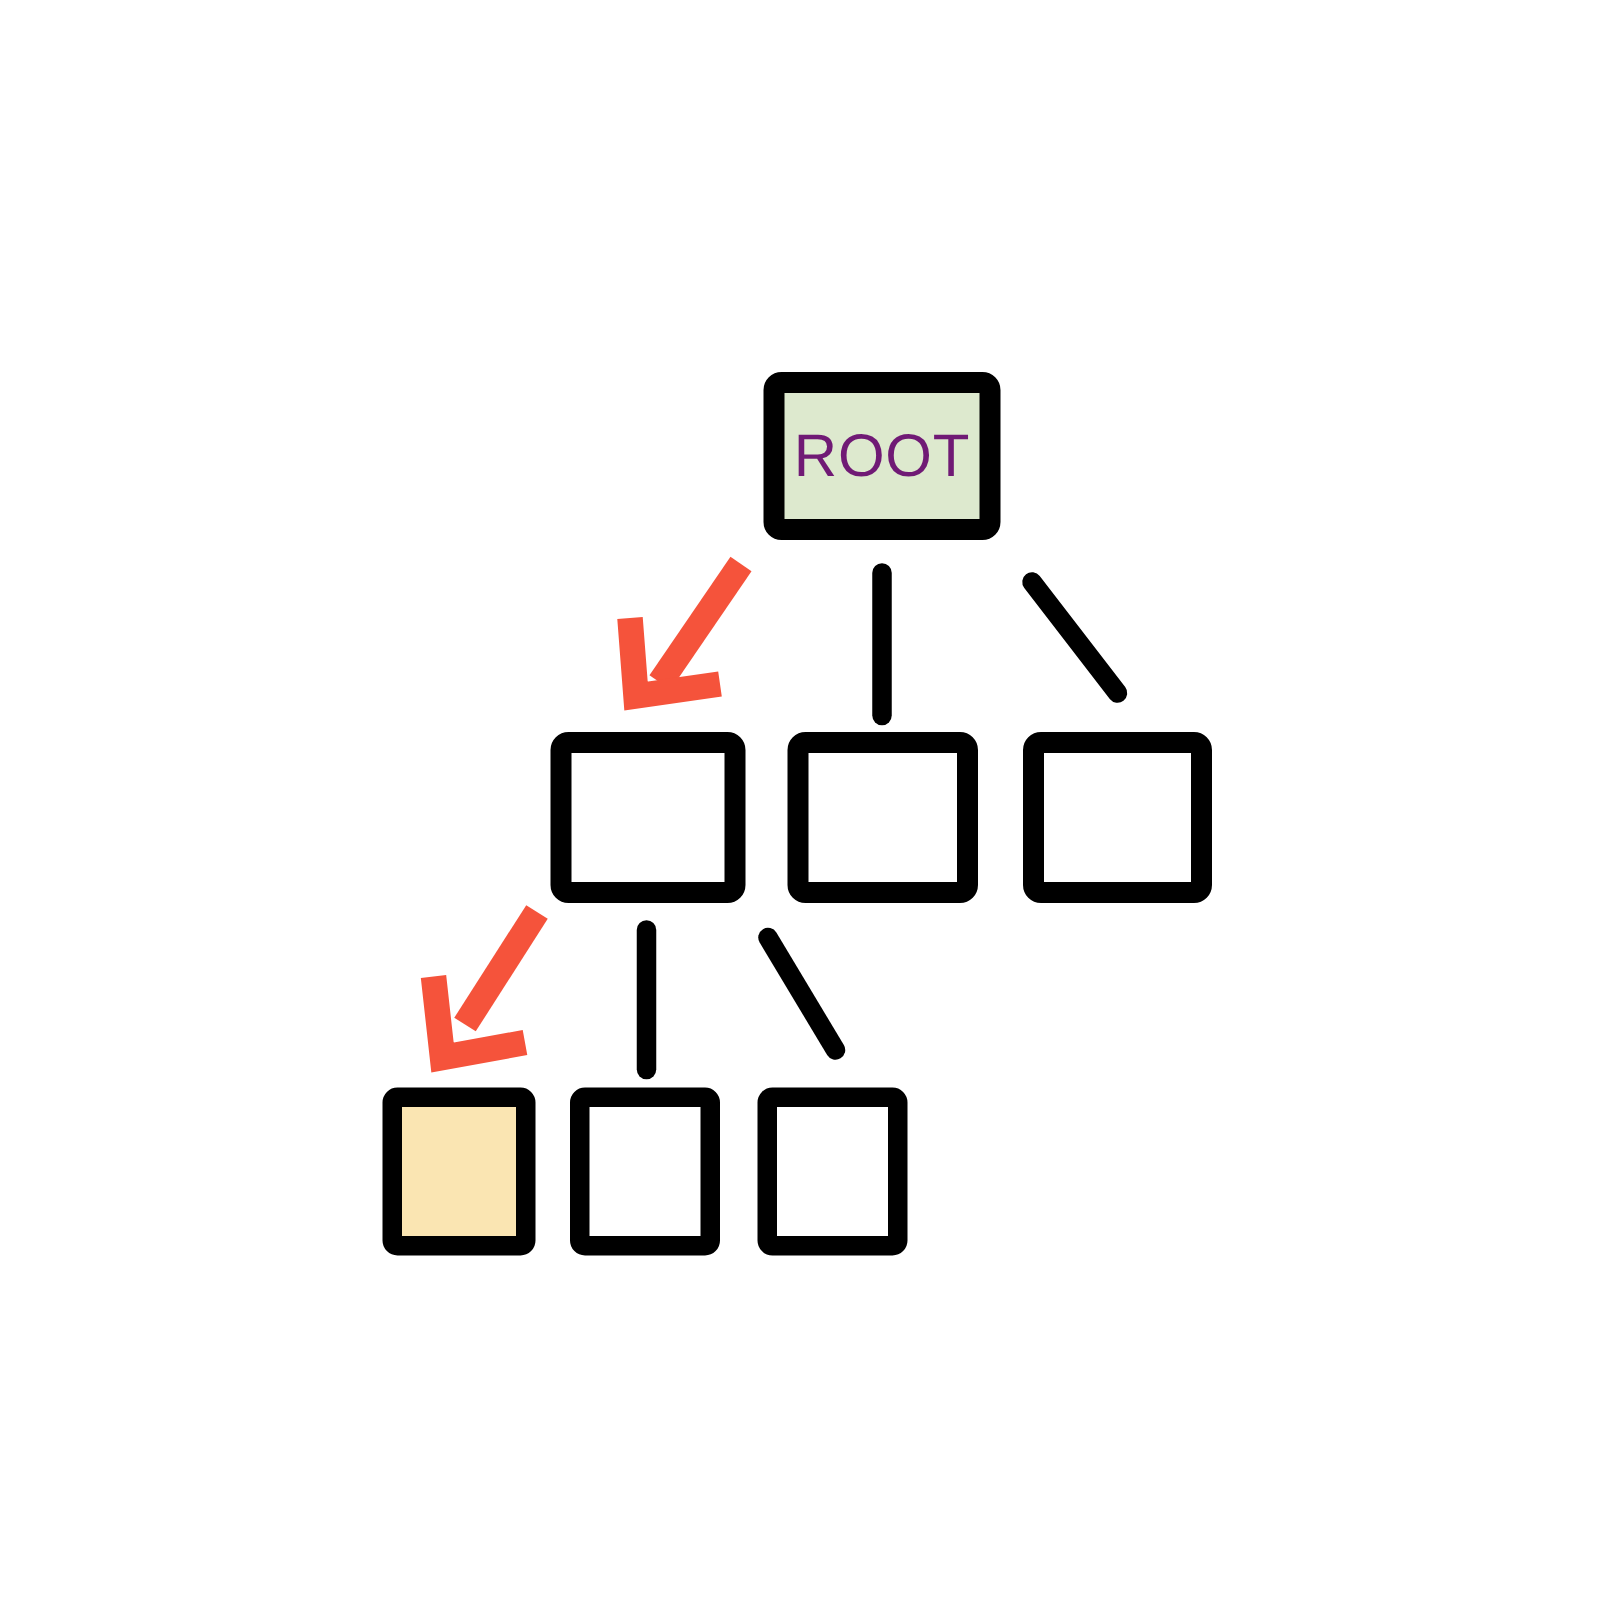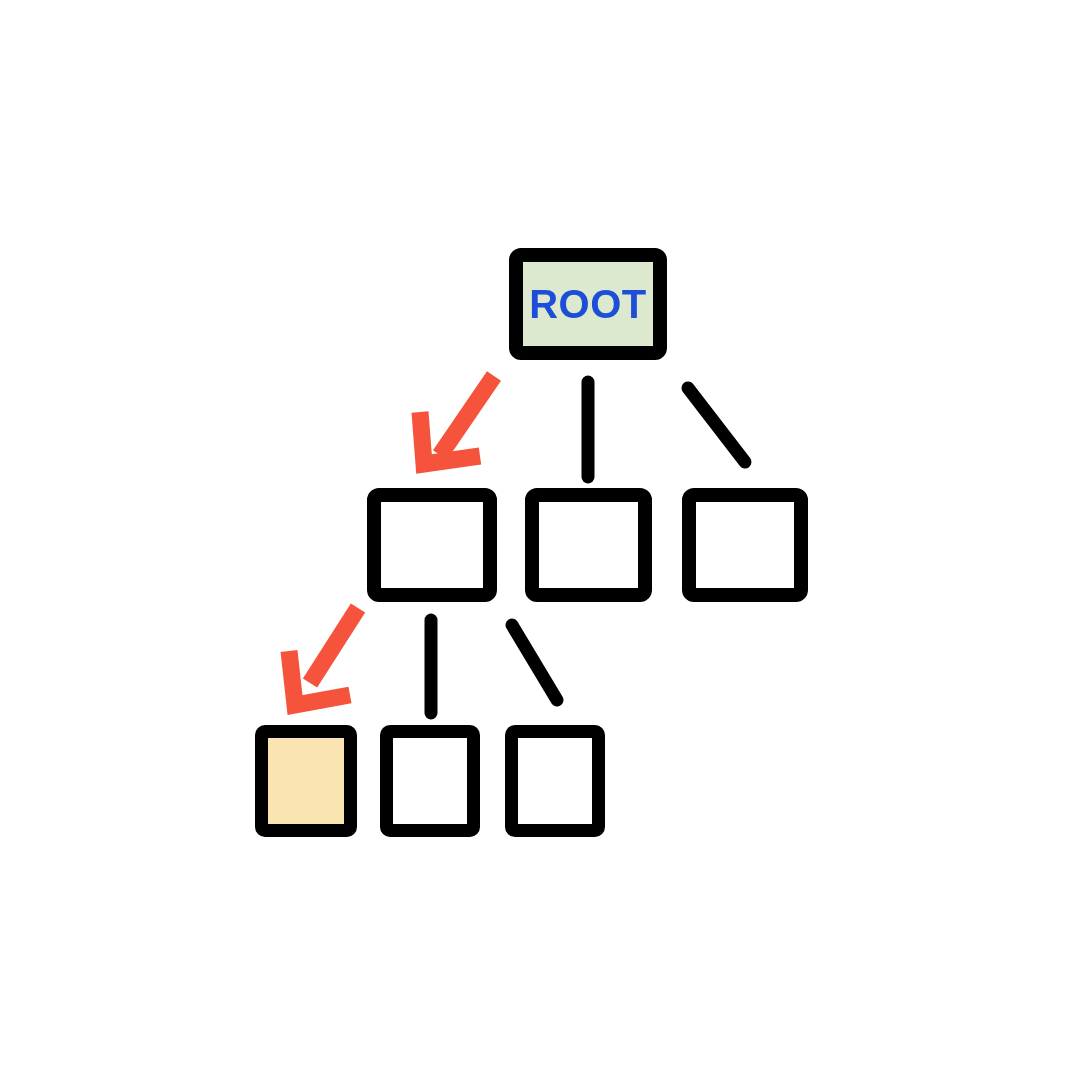--- a/index.html
+++ b/index.html
@@ -26,24 +26,24 @@
     position: absolute;
     box-sizing: border-box;
     background: #ffffff;
     border: 13px solid #000000;
     border-radius: 12px;
     display: flex;
     align-items: center;
     justify-content: center;
   }
   .node .label {
-    font-weight: 700;
+    font-weight: 400;
     font-size: 40px;
     letter-spacing: 0.5px;
-    color: #1d4ed8;
+    color: #701a75;
     line-height: 1;
   }
   
   .root  { left: 509px; top: 248px; width: 158px; height: 112px; border-width: 14px; }
   
   .m1 { left: 367px; top: 488px; width: 130px; height: 114px; border-width: 14px; }
   .m2 { left: 525px; top: 488px; width: 127px; height: 114px; border-width: 14px; }
   .m3 { left: 682px; top: 488px; width: 126px; height: 114px; border-width: 14px; }
   
   .b1 { left: 255px; top: 725px; width: 102px; height: 112px; border-width: 13px; border-radius: 10px; }

